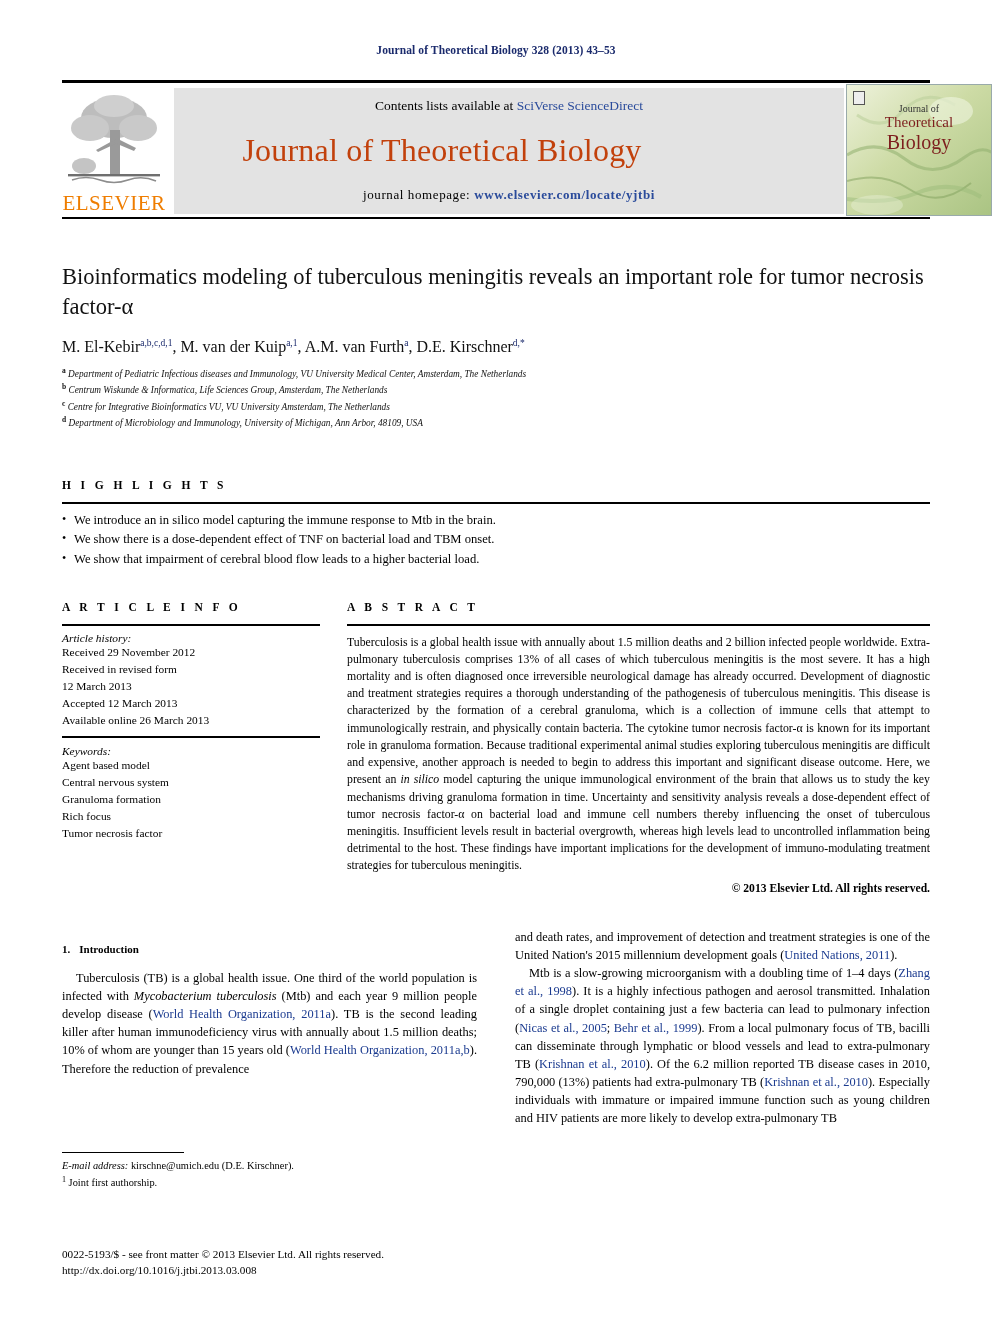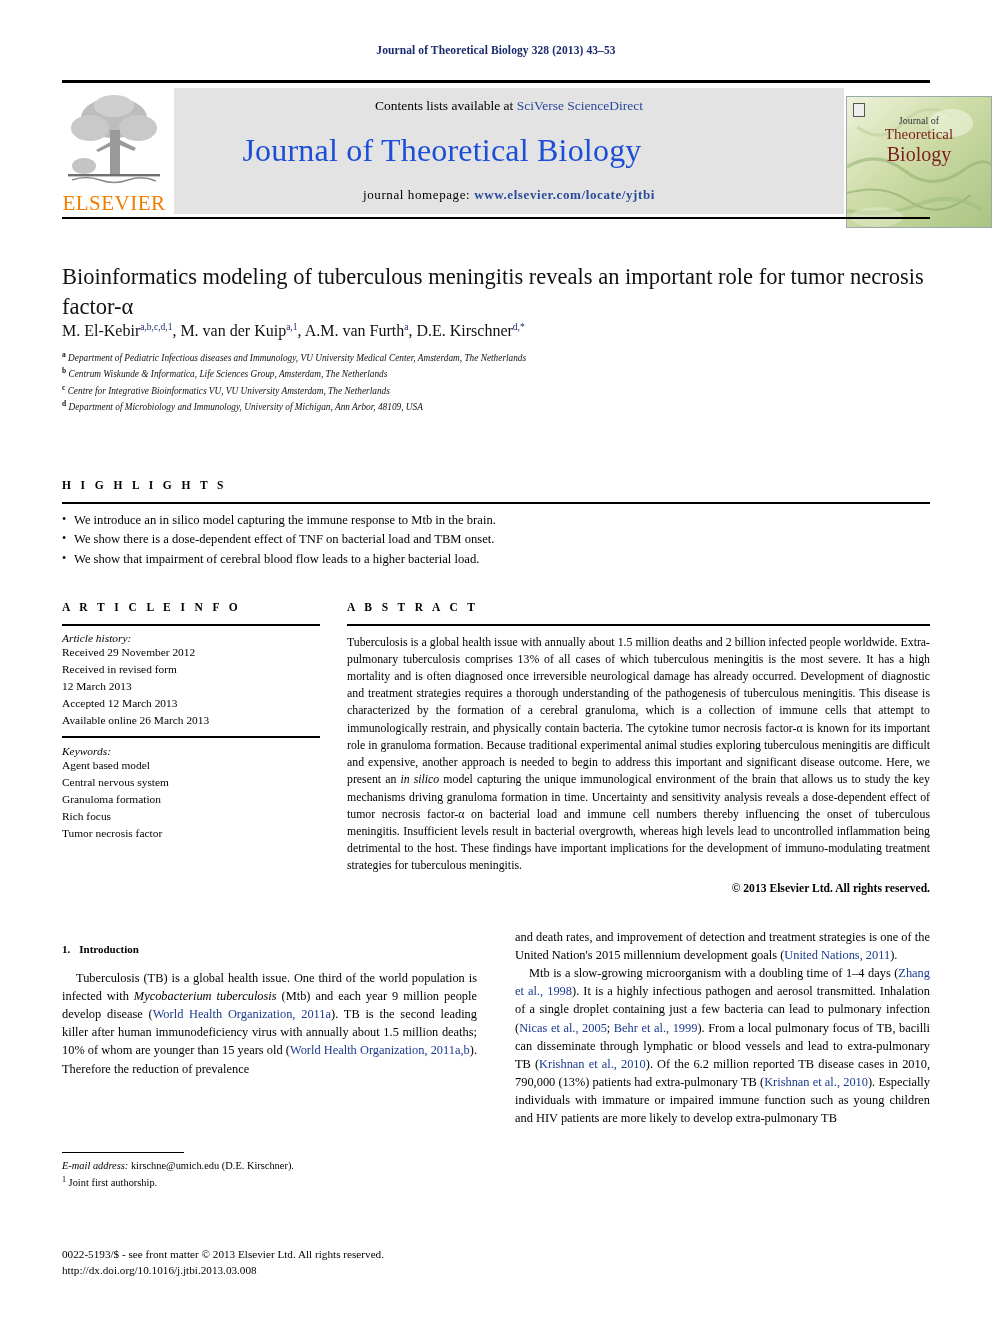--- a/index.html
+++ b/index.html
@@ -83,36 +83,36 @@
     color: #000;
   }
   .contents-line .sd-link { color: #2a4b9b; }
   .journal-title {
     position: absolute;
     left: 0; top: 44px;
     width: 536px;
     text-align: center;
     font-size: 32px;
     letter-spacing: .2px;
-    color: #1d4ed8;
+    color: #c2410c;
   }
   .homepage-line {
     position: absolute;
     left: 0; bottom: 11px;
     width: 670px;
     text-align: center;
     font-size: 13px;
     letter-spacing: .6px;
     color: #000;
   }
   .homepage-line .hp-link { color: #2a4b9b; font-weight: bold; }
 
   .cover-thumb {
     position: absolute;
-    left: 784px; top: 16px;
+    left: 784px; top: 4px;
     width: 146px;
     height: 132px;
     border: 1px solid #9aa;
     box-sizing: border-box;
     overflow: hidden;
     background: #cfdcb0;
   }
   .cover-inner { position:absolute; inset:0; }
   .cover-text {
     position: absolute;
@@ -142,21 +142,21 @@
   .title-block { position:absolute; left:62px; top:262px; width:868px; }
   .paper-title {
     font-size: 22.5px;
     line-height: 1.33;
     color: #111;
     letter-spacing: 0px;
     margin: 0;
     font-weight: normal;
   }
   .authors {
-    margin-top: 0;
+    margin-top: 16px;
     font-size: 16px;
     color: #111;
   }
   .authors sup { font-size: 9.5px; color:#1a2a6c; }
   .affiliations {
     margin-top: 9px;
     font-size: 9.3px;
     font-style: italic;
     line-height: 1.52;
     color: #111;

